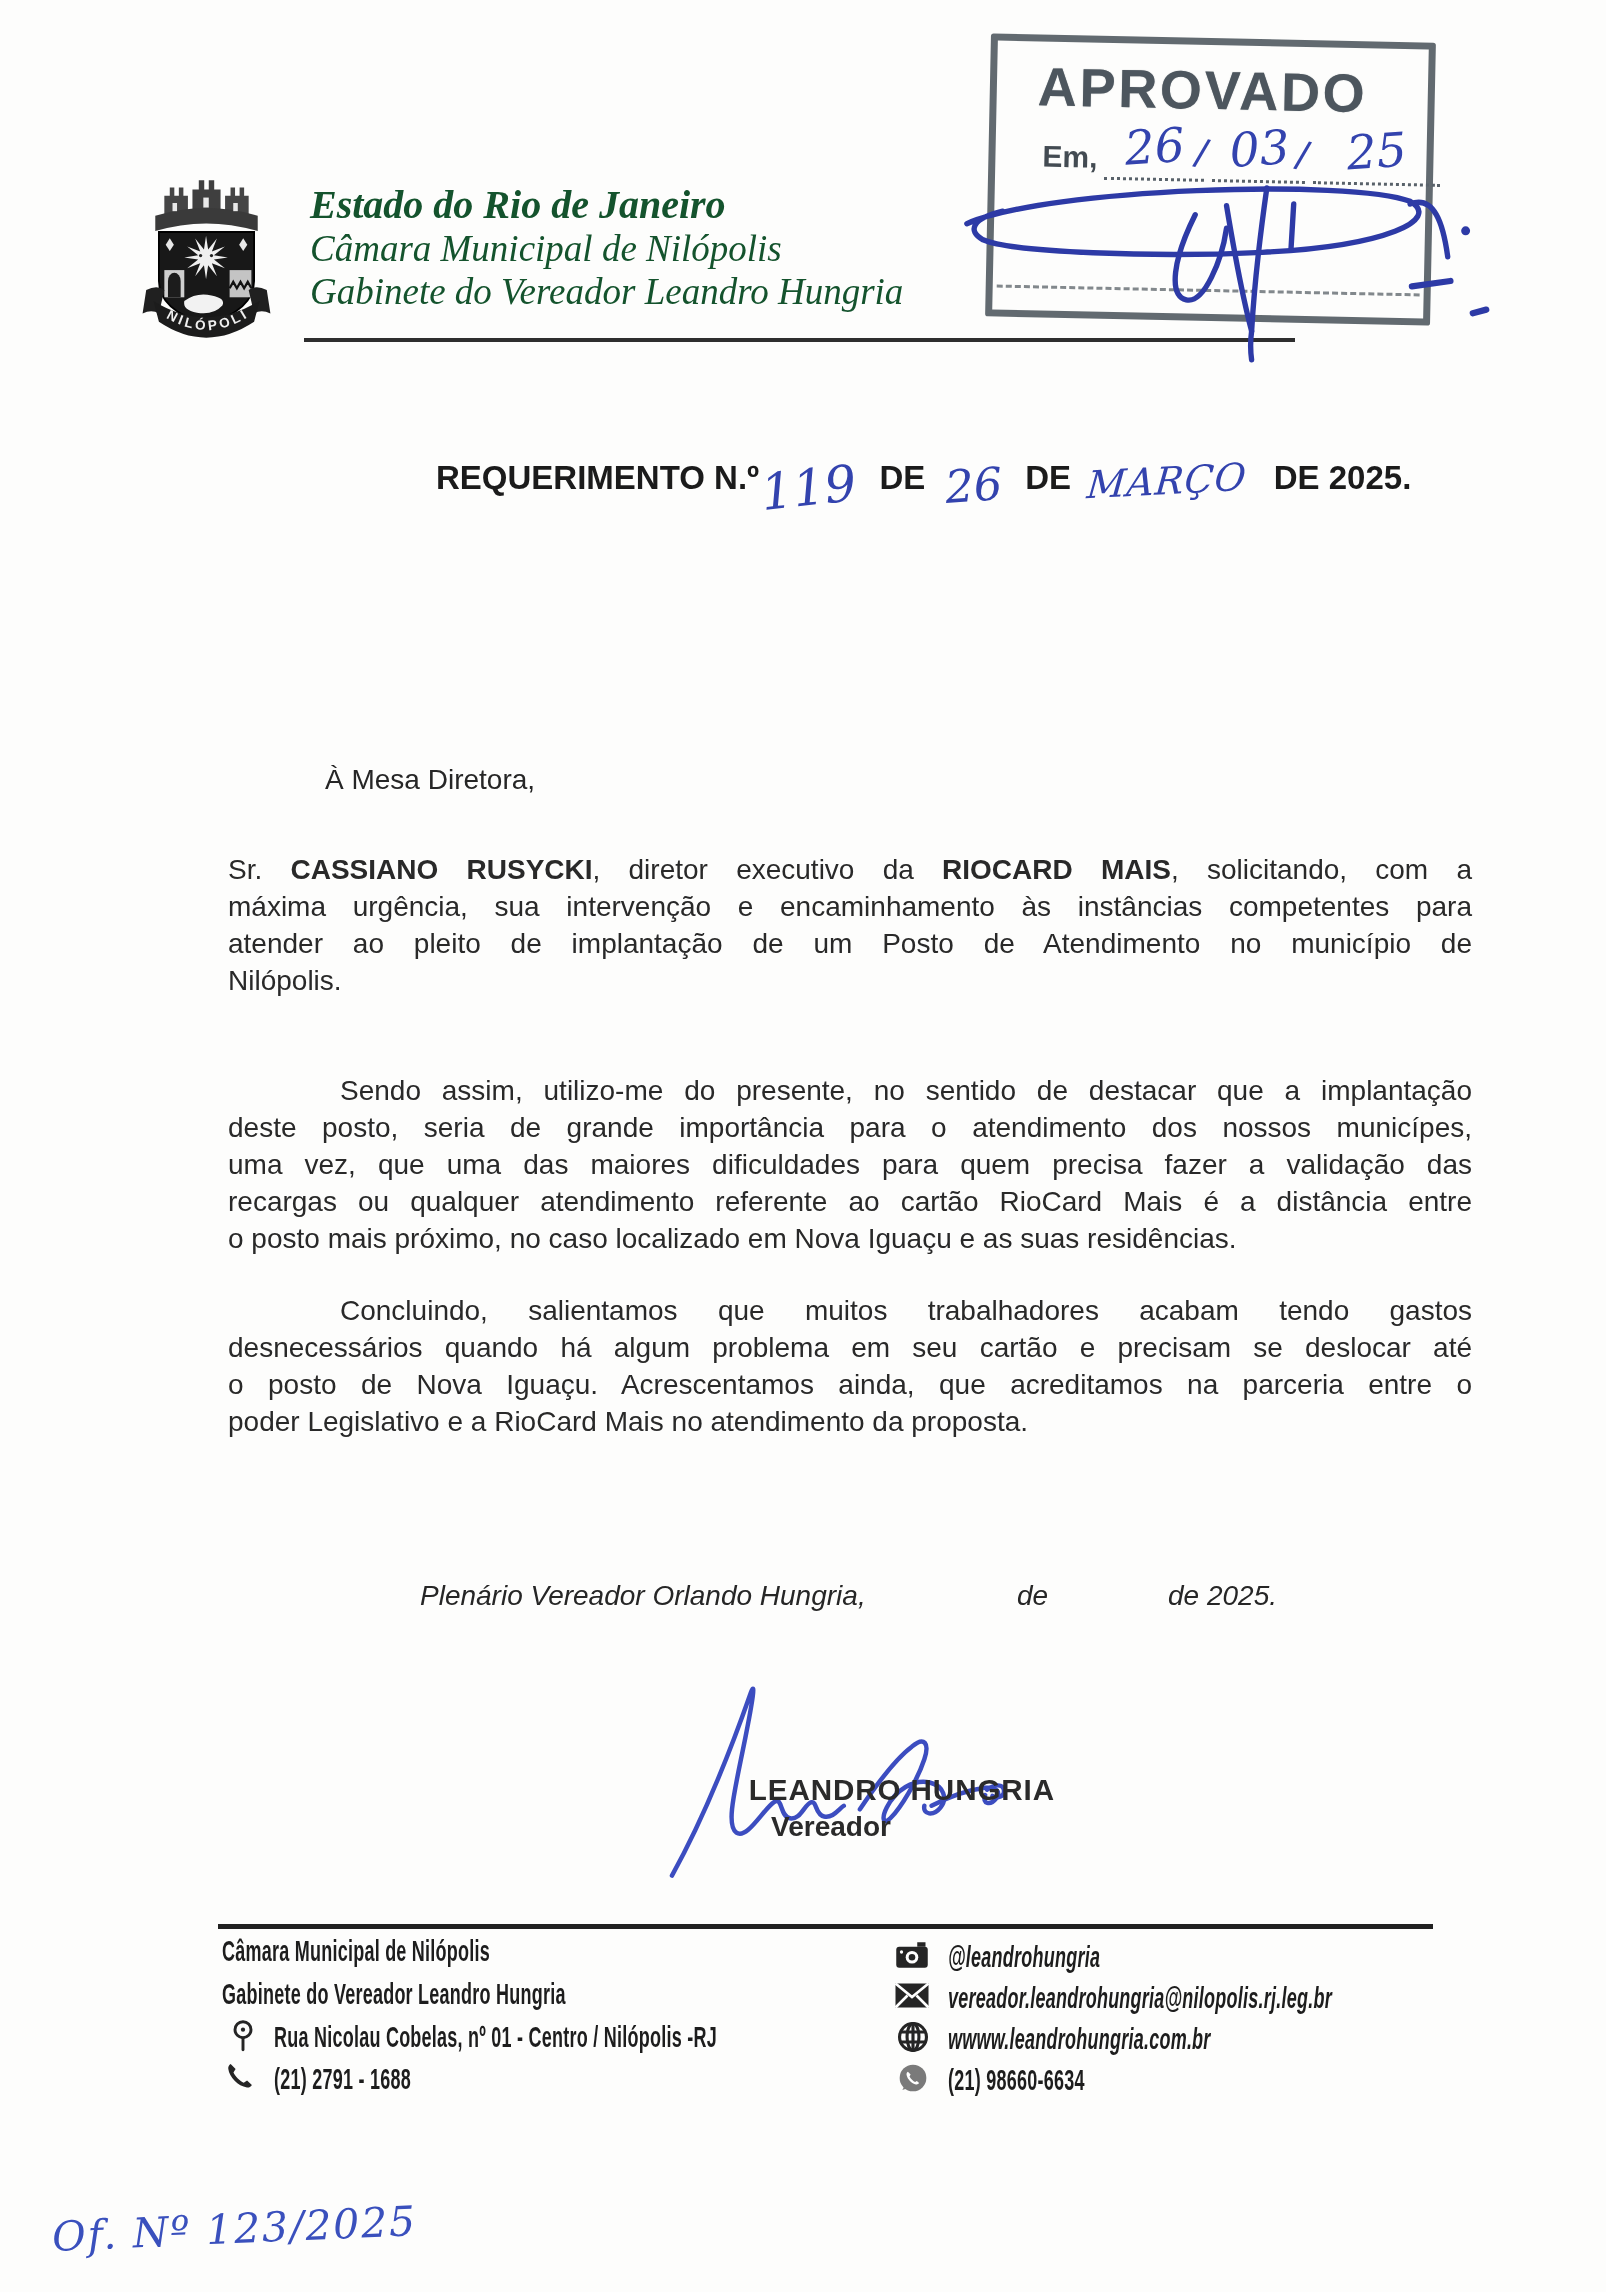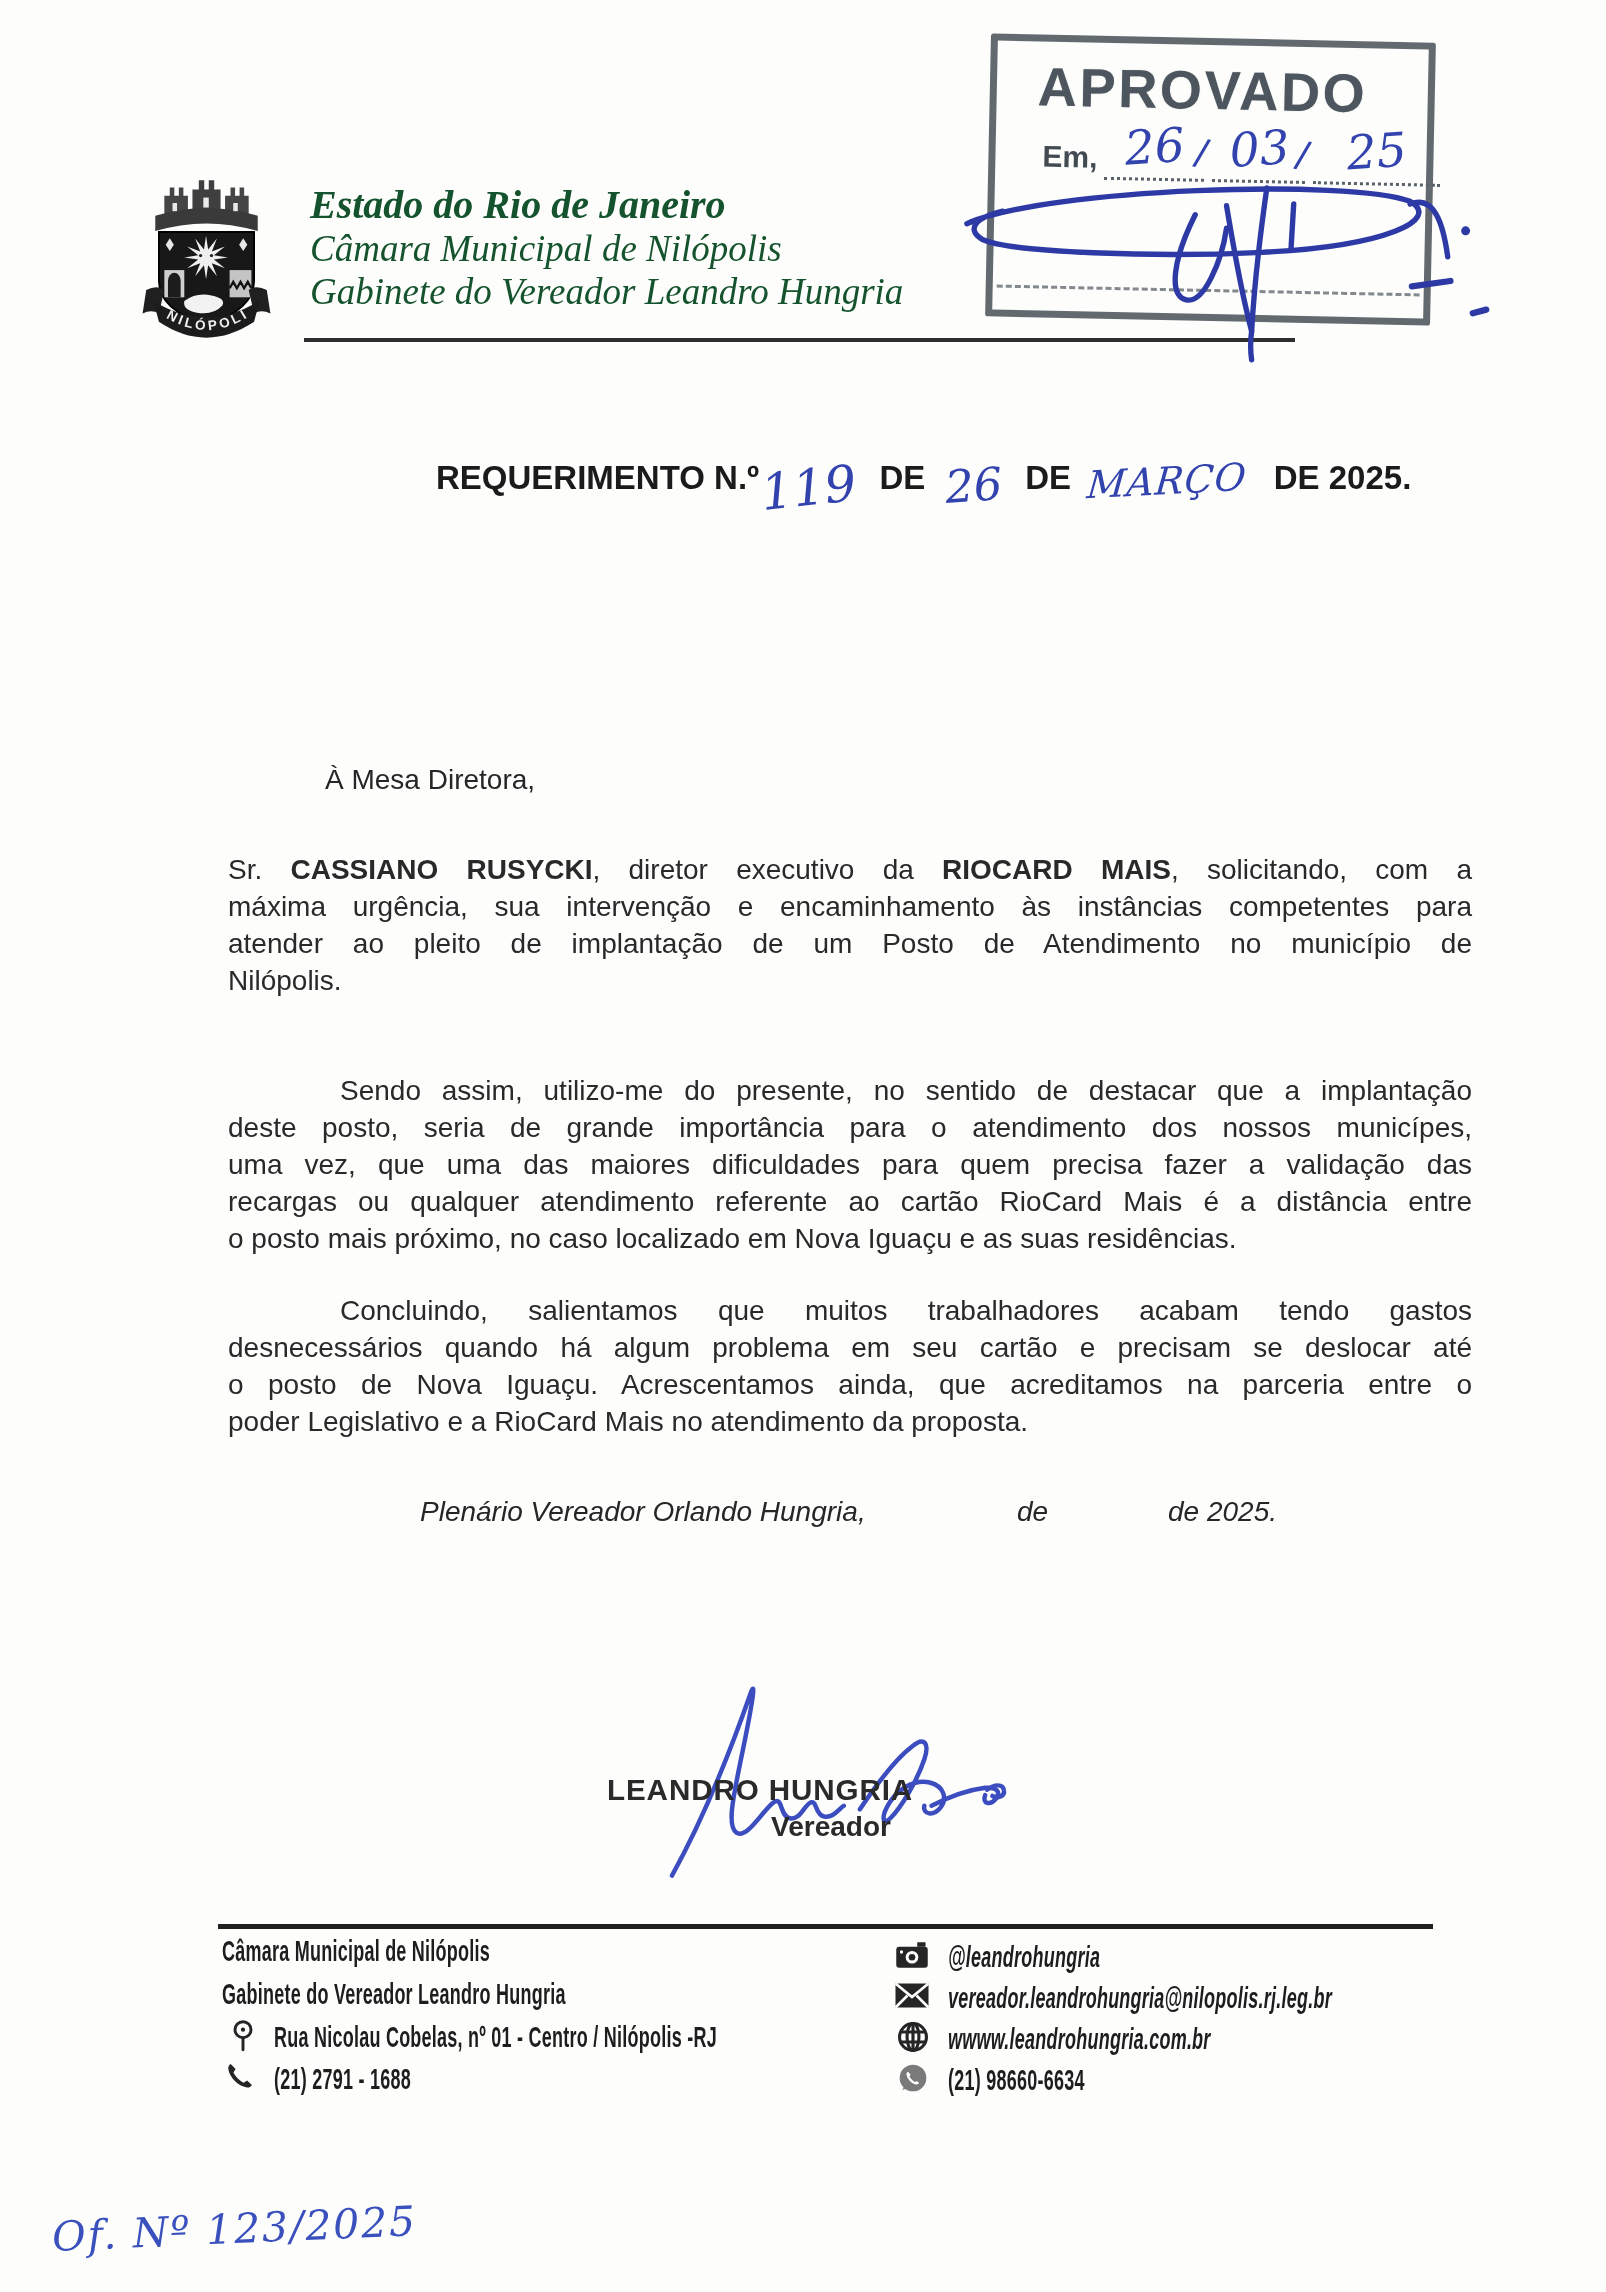--- a/index.html
+++ b/index.html
@@ -45,27 +45,27 @@
 
   
   .salutation{position:absolute;left:325px;top:764px;font-size:28px;font-weight:normal;color:#262626;}
   .para{position:absolute;left:228px;width:1244px;font-size:28px;line-height:37px;color:#292929;}
   .ln{box-sizing:border-box;width:100%;height:37px;}
   .just{text-align:justify;text-align-last:justify;}
   .first{padding-left:112px;}
   .para b{font-weight:bold;}
 
   
-  .closing{position:absolute;left:420px;top:1496px;width:985px;height:40px;
+  .closing{position:absolute;left:420px;top:1580px;width:985px;height:40px;
            font-size:28px;font-style:italic;color:#262626;text-align:center;}
   .closing span{position:absolute;white-space:nowrap;}
   .cl-place{left:0;}
   .cl-de1{left:597px;}
   .cl-de2{left:748px;}
-  .sig-name{position:absolute;left:607px;top:1773px;width:448px;text-align:left;
+  .sig-name{position:absolute;left:607px;top:1773px;width:448px;text-align:right;
             font-size:29.6px;font-weight:bold;letter-spacing:0.9px;color:#2a2a2a;}
   .sig-role{position:absolute;left:607px;top:1811px;width:448px;text-align:center;
             font-size:28px;font-weight:bold;color:#2a2a2a;}
 
   
   .f-rule{position:absolute;left:218px;top:1924px;width:1215px;height:4.5px;background:#212121;}
   .f-item{position:absolute;white-space:nowrap;}
   .cond{display:inline-block;transform:scaleX(0.6);transform-origin:0 50%;
         font-size:30px;font-weight:bold;color:#1d1d1d;letter-spacing:0.4px;white-space:nowrap;}
   .cond-it{font-style:italic;}

